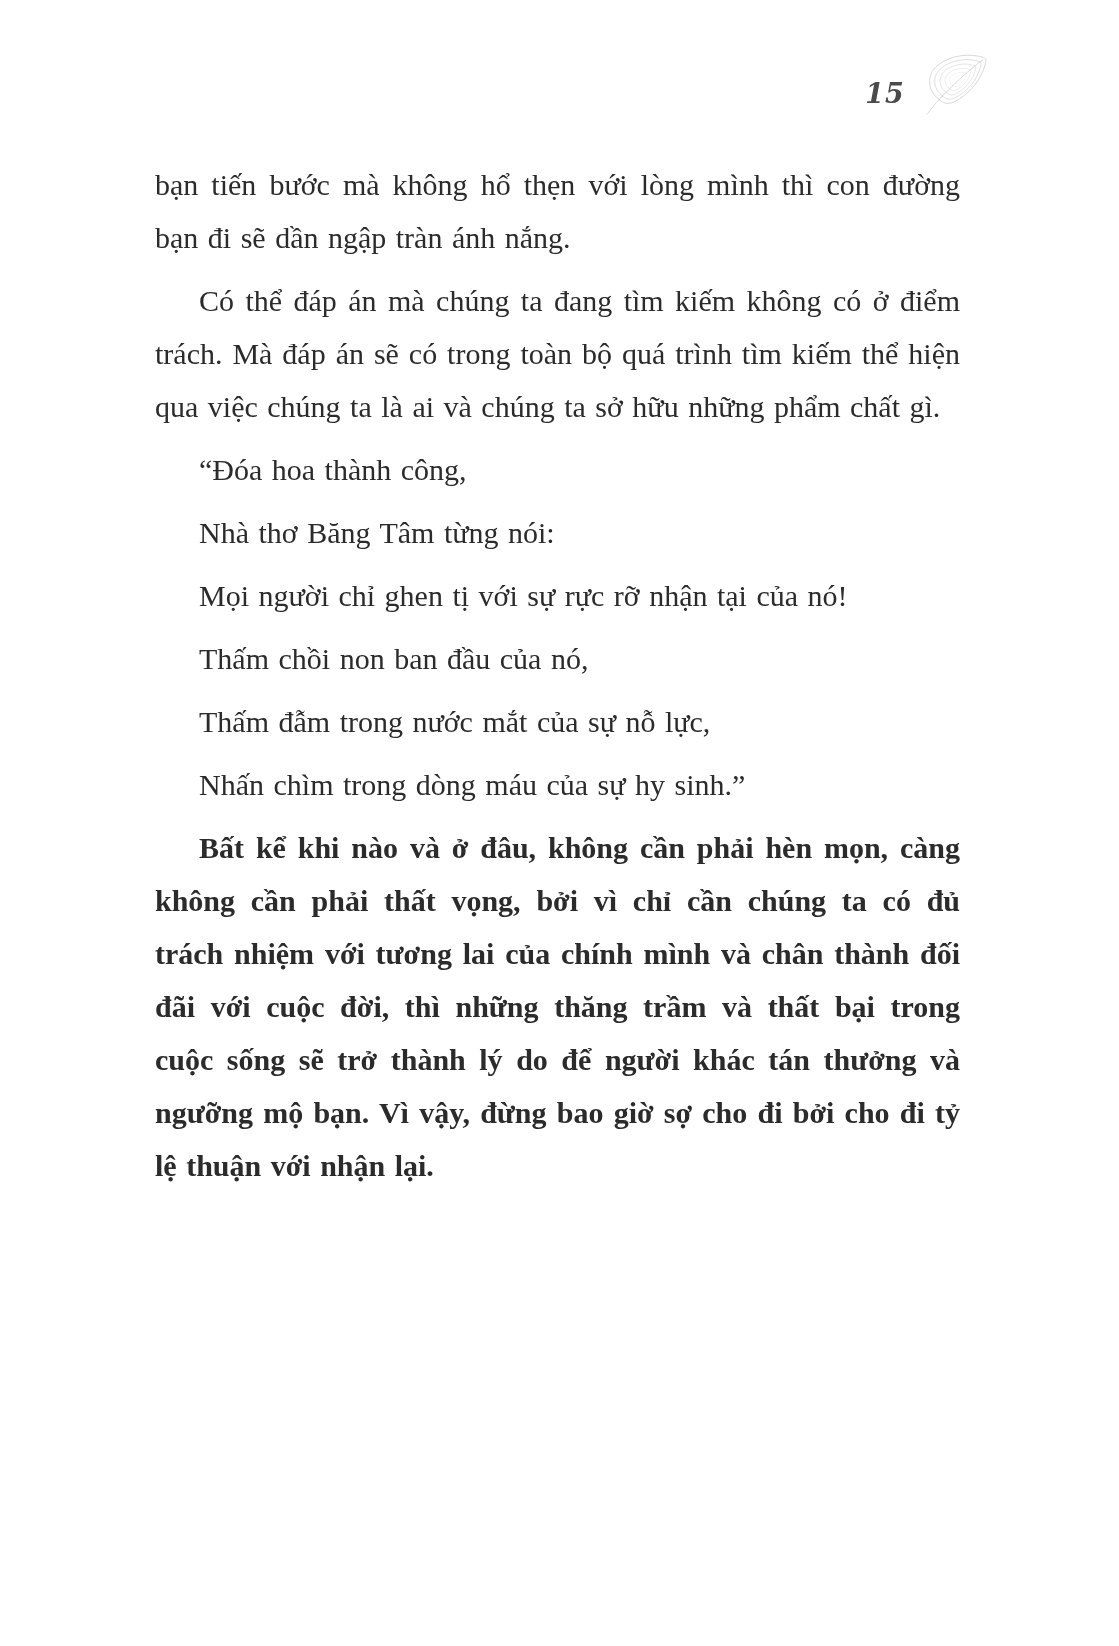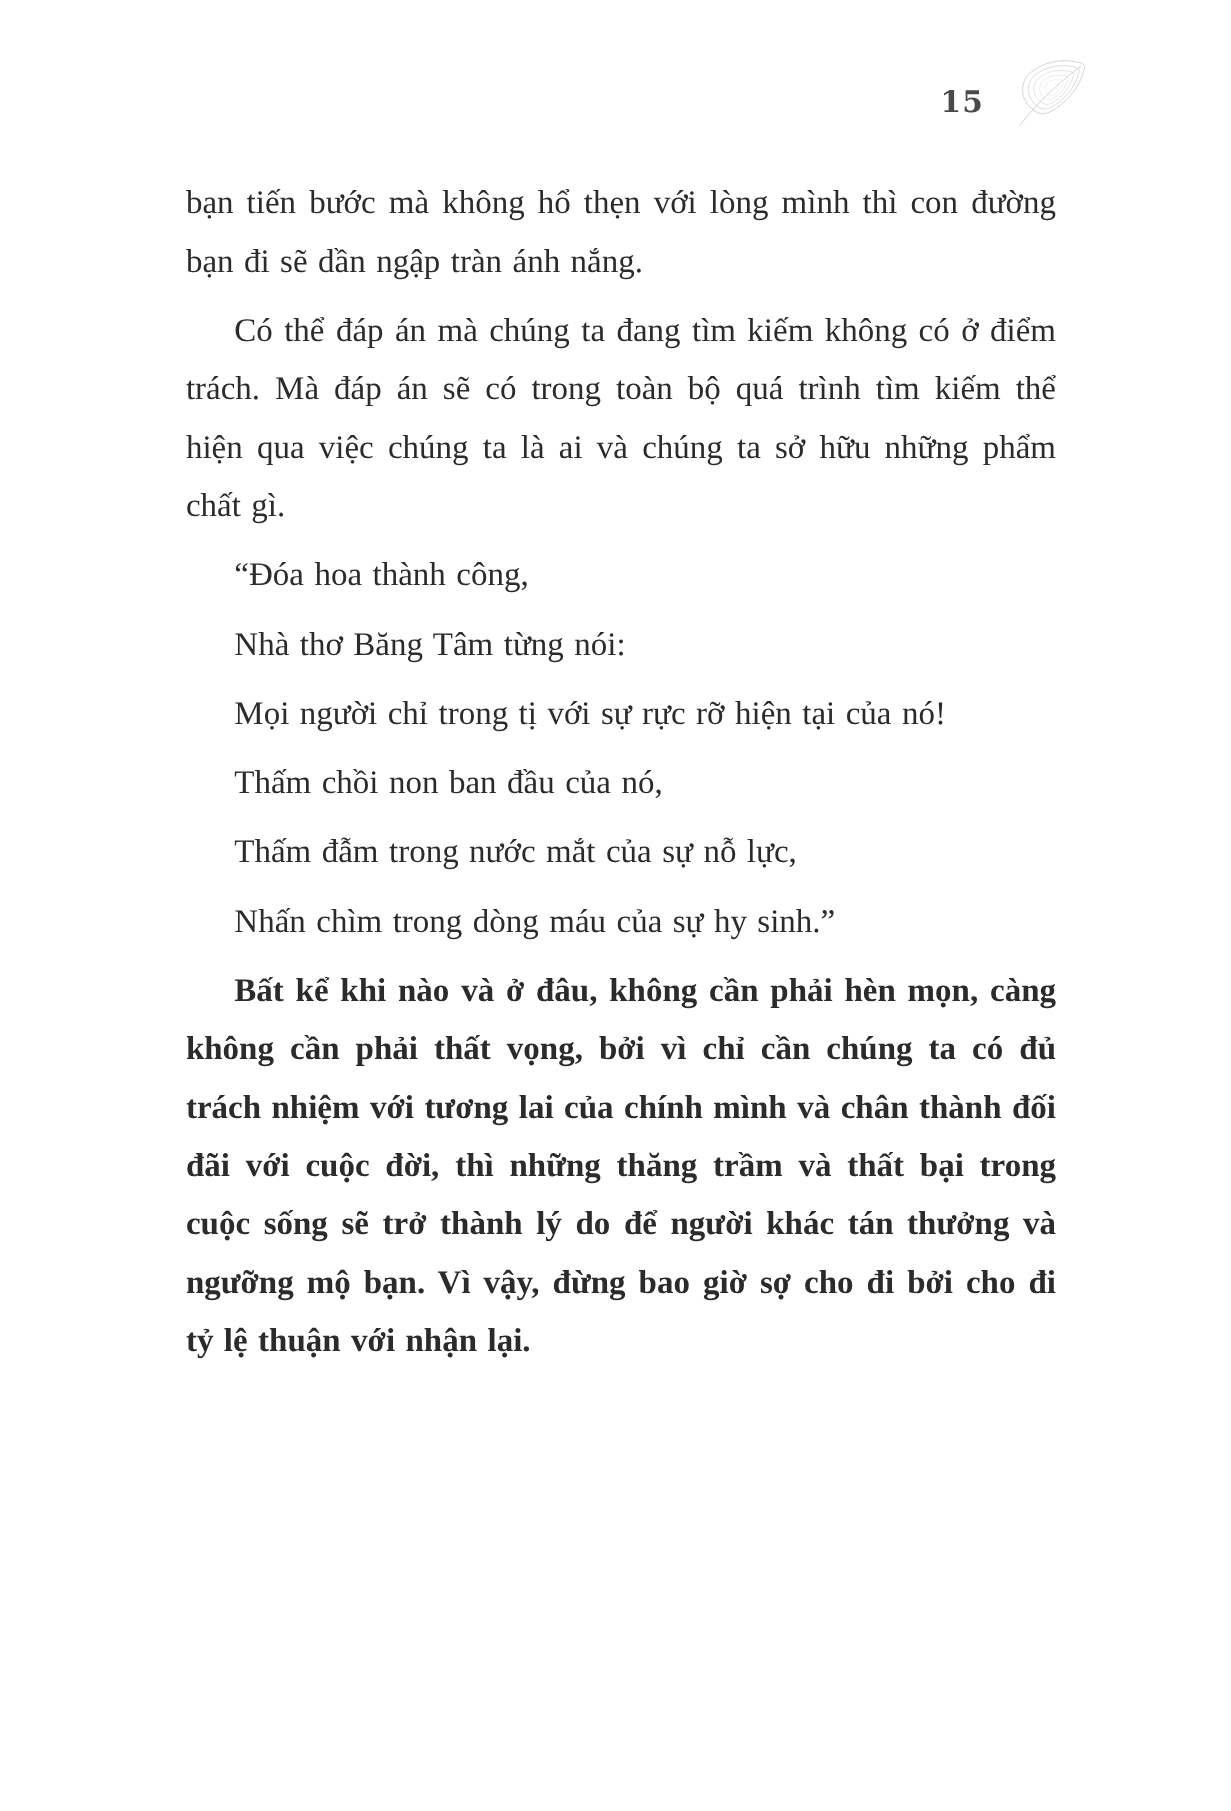--- a/index.html
+++ b/index.html
@@ -17,22 +17,23 @@
   .page {
     position: absolute;
     inset: 0;
     background: var(--bg-color, #ffffff);
   }
   .page-number {
     position: absolute;
     top: 78px;
     left: 855px;
     width: 60px;
-    text-align: left;
+    text-align: center;
     font-family: "DejaVu Serif", serif;
+    font-style: italic;
     font-weight: 600;
     font-size: 27px;
     letter-spacing: 1px;
     color: var(--pagenum-color, #4a4a4a);
   }
   .leaf {
     position: absolute;
     top: 52px;
     left: 922px;
     width: 66px;
@@ -43,21 +44,21 @@
     position: absolute;
     top: 158px;
     left: 155px;
     width: 805px;
     font-size: 30px;
     line-height: 53px;
     color: var(--text-color, #2b2b2b);
     text-align: justify;
   }
   .text-block p {
-    margin: 0 0 10px 14px;
+    margin: 0 0 10px 0;
     word-spacing: 2px;
   }
   .text-block p.indent {
     text-indent: 44px;
   }
   .text-block p:last-child { margin-bottom: 0; font-weight: bold; }
 </style>
 </head>
 <body>
 
@@ -91,20 +92,20 @@
         <path d="M26,72 C44,52 68,30 92,12"></path>
       </g>
     </svg>
   </span>
 
   <main class="text-block">
       <p>bạn tiến bước mà không hổ thẹn với lòng mình thì con đường bạn đi sẽ dần ngập tràn ánh nắng.</p>
       <p class="indent">Có thể đáp án mà chúng ta đang tìm kiếm không có ở điểm trách. Mà đáp án sẽ có trong toàn bộ quá trình tìm kiếm thể hiện qua việc chúng ta là ai và chúng ta sở hữu những phẩm chất gì.</p>
       <p class="indent">“Đóa hoa thành công,</p>
       <p class="indent">Nhà thơ Băng Tâm từng nói:</p>
-      <p class="indent">Mọi người chỉ trong tị với sự rực rỡ hiện tại của nó!</p>
+      <p class="indent">Mọi người chỉ ghen tị với sự rực rỡ nhận tại của nó!</p>
       <p class="indent">Thấm chồi non ban đầu của nó,</p>
       <p class="indent">Thấm đẫm trong nước mắt của sự nỗ lực,</p>
       <p class="indent">Nhấn chìm trong dòng máu của sự hy sinh.”</p>
       <p class="indent">Bất kể khi nào và ở đâu, không cần phải hèn mọn, càng không cần phải thất vọng, bởi vì chỉ cần chúng ta có đủ trách nhiệm với tương lai của chính mình và chân thành đối đãi với cuộc đời, thì những thăng trầm và thất bại trong cuộc sống sẽ trở thành lý do để người khác tán thưởng và ngưỡng mộ bạn. Vì vậy, đừng bao giờ sợ cho đi bởi cho đi tỷ lệ thuận với nhận lại.</p>
     </main>
 
 </div>
 
 </body></html>

